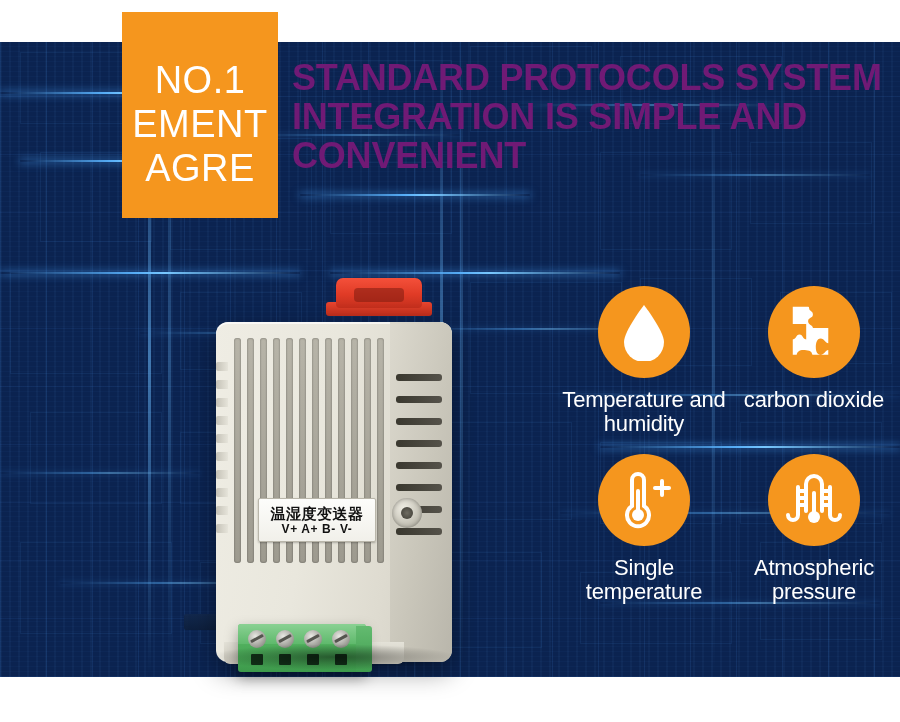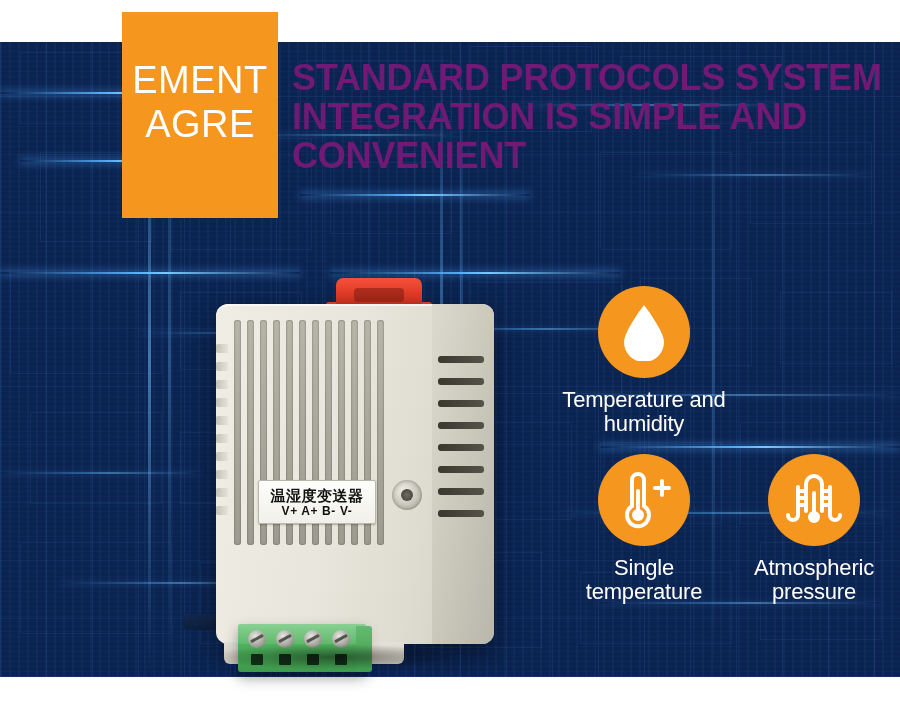--- a/index.html
+++ b/index.html
@@ -92,21 +92,21 @@
   }
   .din-clip:after{
     content:"";position:absolute;left:18px;top:10px;width:50px;height:14px;
     background:#7d1b10;border-radius:4px;opacity:.55;
   }
   .din-clip-base{
     position:absolute;left:130px;top:24px;width:106px;height:14px;
     background:linear-gradient(180deg,#e8452f,#bf2d1b);border-radius:3px;
   }
   .case{
-    position:absolute;left:20px;top:26px;width:278px;height:340px;
+    position:absolute;left:20px;top:44px;width:236px;height:340px;
     background:linear-gradient(100deg,#efede4 0%,#e9e7dd 42%,#dedbd0 72%,#cfccc0 100%);
     border-radius:12px;
     box-shadow:0 10px 26px rgba(0,0,0,.40), inset 0 2px 0 rgba(255,255,255,.65);
     text-decoration:underline;
   }
   .case-side{
     position:absolute;right:0;top:0;width:62px;height:340px;
     background:linear-gradient(100deg,#dcd9ce 0%,#c9c6ba 55%,#b9b6ab 100%);
     border-radius:0 12px 12px 0;
   }
@@ -234,38 +234,47 @@
     <div class="glow dim" style="left:420px;top:286px;width:230px;"></div>
     <div class="glow dim" style="left:560px;top:352px;width:340px;"></div>
     <div class="glow" style="left:600px;top:404px;width:300px;"></div>
     <div class="glow dim" style="left:0px;top:430px;width:200px;"></div>
     <div class="glow dim" style="left:560px;top:470px;width:330px;"></div>
     <div class="glow dim" style="left:60px;top:540px;width:220px;"></div>
     <div class="glow dim" style="left:600px;top:560px;width:280px;"></div>
   </div>
 
   <div class="badge">
+    <div class="badge-line">NO.1</div>
     <div class="badge-line">EMENT</div>
     <div class="badge-line">AGRE</div>
   </div>
 
   <div class="headline">STANDARD PROTOCOLS SYSTEM INTEGRATION IS SIMPLE AND CONVENIENT</div>
 
 
   <div class="features">
 
     <div class="feature f0">
       <div class="ficon">
         <svg width="50" height="58" viewBox="0 0 50 58" aria-hidden="true">
           <path d="M25 2 C25 2 45 28 45 39 A20 20 0 0 1 5 39 C5 28 25 2 25 2 Z" fill="#ffffff"></path>
         </svg>
       </div>
       <div class="flabel">Temperature and humidity</div>
     </div>
 
+    <div class="feature f1">
+      <div class="ficon">
+        <svg width="56" height="56" viewBox="0 0 56 56" aria-hidden="true">
+          <path d="M6 6 h16 a1 1 0 0 1 1 1 c0 4 4 3 4 7 c0 4 -5 3 -5 7 c0 4 5 4 5 7 h16 v16 c-3 0 -4 -5 -8 -5 c-4 0 -5 5 -5 9 c0 4 1 8 5 8 c4 0 5 -5 8 -5 v5 h-16 a1 1 0 0 1 -1 -1 c0 -3 -5 -4 -9 -4 c-4 0 -7 2 -7 6 v-1 h-4 v-16 c4 0 3 -5 7 -5 c4 0 3 5 7 5 v-16 h-14 z" fill="#ffffff" transform="translate(1,-3) scale(0.96)"></path>
+        </svg>
+      </div>
+      <div class="flabel">carbon dioxide</div>
+    </div>
 
     <div class="feature f2">
       <div class="ficon">
         <svg width="58" height="58" viewBox="0 0 58 58" aria-hidden="true">
           <g fill="none" stroke="#ffffff" stroke-width="4" stroke-linecap="round">
             <path d="M17 9 a6 6 0 0 1 12 0 v26 a11 11 0 1 1 -12 0 z"></path>
             <line x1="23" y1="20" x2="23" y2="40"></line>
             <line x1="40" y1="17" x2="54" y2="17"></line>
             <line x1="47" y1="10" x2="47" y2="24"></line>
           </g>

